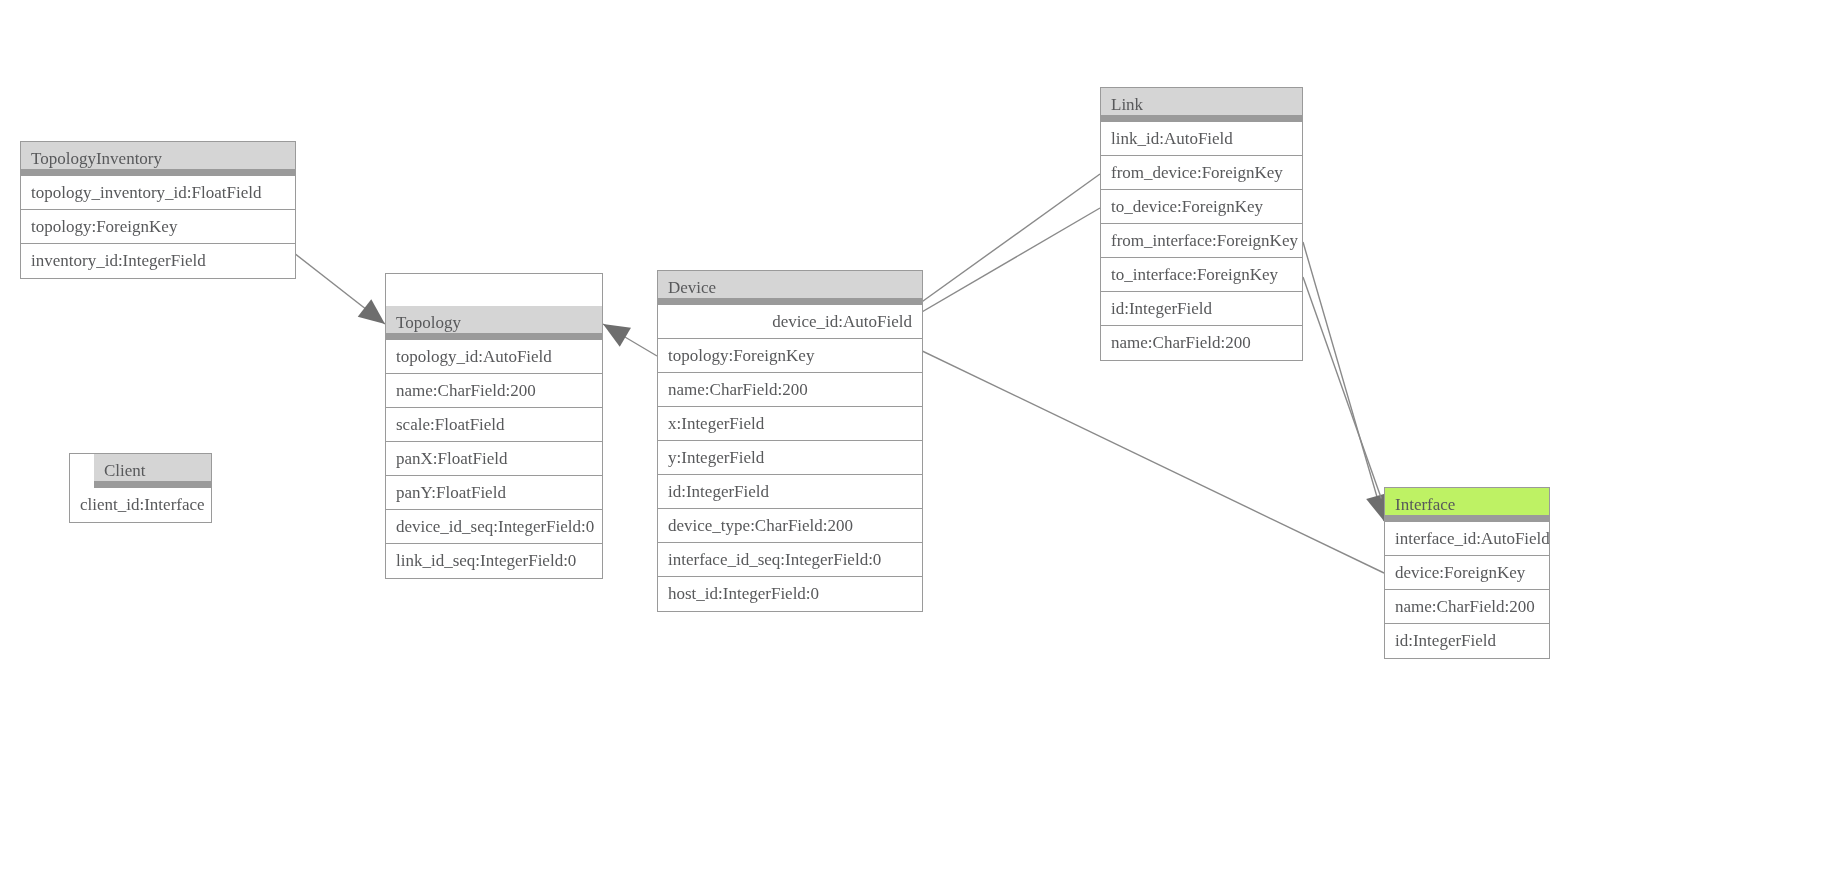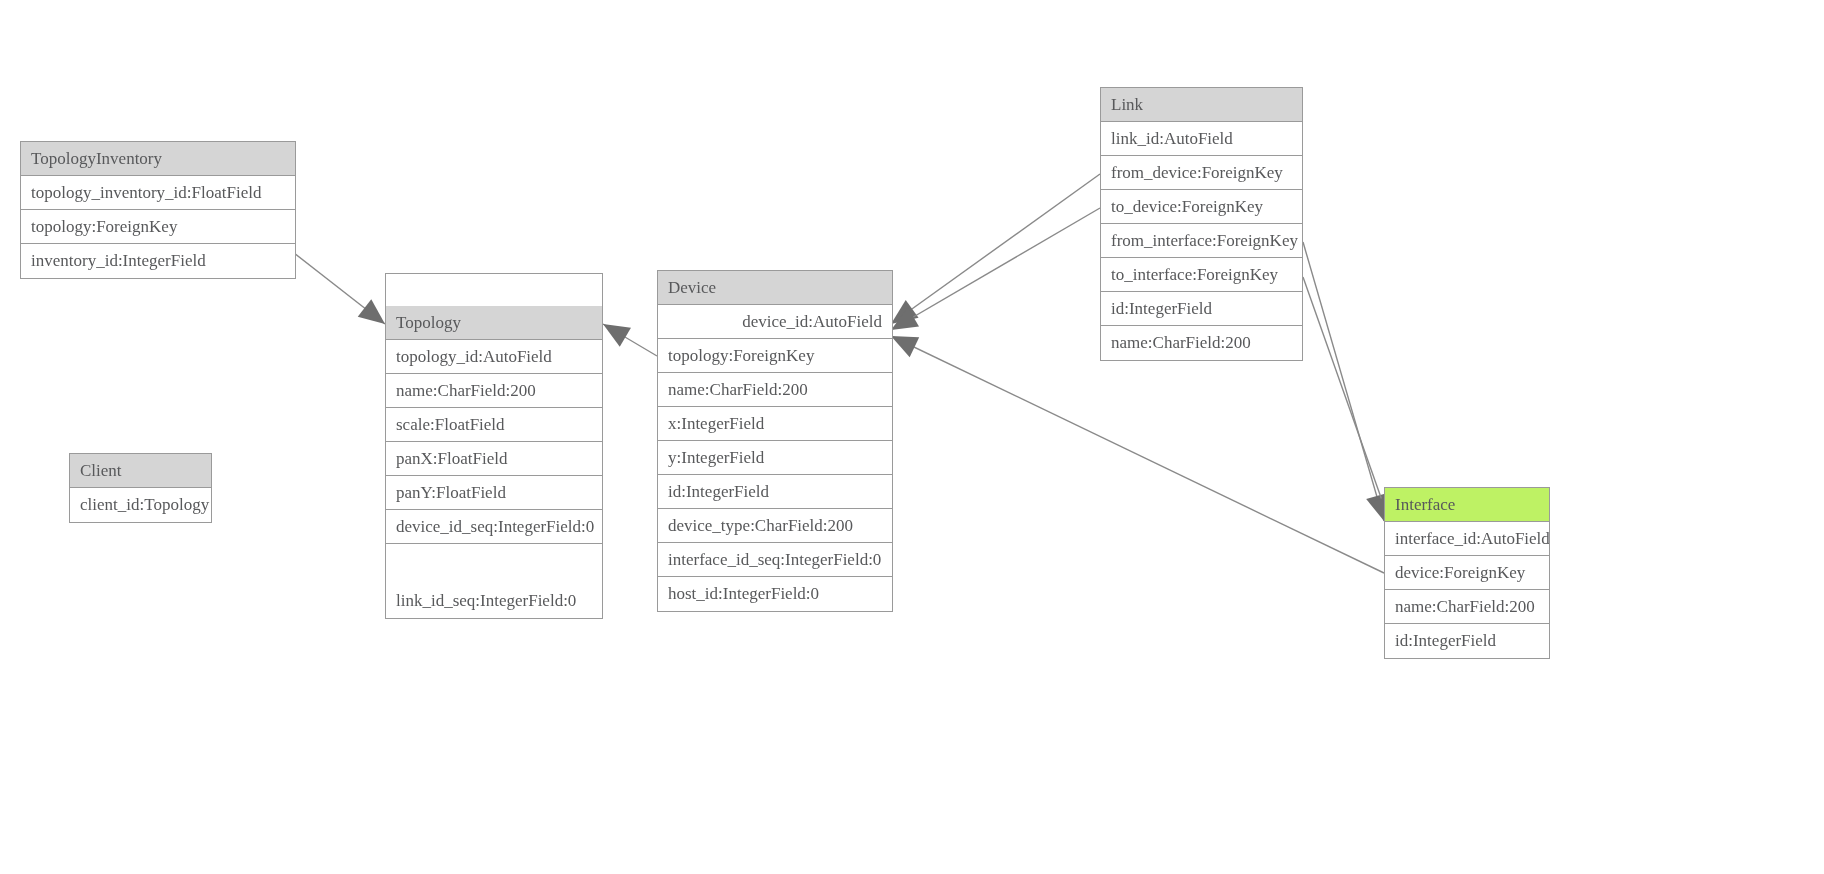--- a/index.html
+++ b/index.html
@@ -26,21 +26,21 @@
   .uml-class {
     position: absolute;
     box-sizing: border-box;
     border: 1px solid #9a9a9a;
     background: #ffffff;
     z-index: 5;
   }
   .uml-header {
     box-sizing: border-box;
     background: #d5d5d5;
-    border-bottom: 1px solid #1d4ed8;
+    border-bottom: 7px solid #1d4ed8;
     color: #58595b;
     font-size: 17px;
     line-height: 34px;
     height: 34px;
     padding: 0 0 0 10px;
     white-space: nowrap;
     overflow: hidden;
   }
   .uml-row {
     box-sizing: border-box;
@@ -93,34 +93,34 @@
       </g>
     </svg>
   <div id="class-layer">
       <div class="uml-class" style="left: 20px; top: 141px; width: 276px; border-color: rgb(154, 154, 154);">
         <div class="uml-header" style="background: rgb(213, 213, 213); color: rgb(88, 89, 91); border-bottom-color: rgb(154, 154, 154);">TopologyInventory</div>
         <div class="uml-row" style="color: rgb(88, 89, 91); border-bottom-color: rgb(154, 154, 154);">topology_inventory_id:FloatField</div>
         <div class="uml-row" style="color: rgb(88, 89, 91); border-bottom-color: rgb(154, 154, 154);">topology:ForeignKey</div>
         <div class="uml-row last" style="color: rgb(88, 89, 91); border-bottom-color: rgb(154, 154, 154);">inventory_id:IntegerField</div>
       </div>
       <div class="uml-class" style="left: 69px; top: 453px; width: 143px; border-color: rgb(154, 154, 154);">
-        <div class="uml-header" style="background: rgb(213, 213, 213); color: rgb(88, 89, 91); border-bottom-color: rgb(154, 154, 154);">Client</div>
-        <div class="uml-row last" style="color: rgb(88, 89, 91); border-bottom-color: rgb(154, 154, 154);">client_id:Topology</div>
+        <div class="uml-header" style="background: rgb(213, 213, 213); color: rgb(88, 89, 91); border-bottom-color: rgb(154, 154, 154); margin-left: 24px;">Client</div>
+        <div class="uml-row last" style="color: rgb(88, 89, 91); border-bottom-color: rgb(154, 154, 154);">client_id:Interface</div>
       </div>
       <div class="uml-class" style="left: 385px; top: 273px; width: 218px; border-color: rgb(154, 154, 154);">
         <div class="uml-header" style="background: rgb(213, 213, 213); color: rgb(88, 89, 91); border-bottom-color: rgb(154, 154, 154); margin-top: 32px;">Topology</div>
         <div class="uml-row" style="color: rgb(88, 89, 91); border-bottom-color: rgb(154, 154, 154);">topology_id:AutoField</div>
         <div class="uml-row" style="color: rgb(88, 89, 91); border-bottom-color: rgb(154, 154, 154);">name:CharField:200</div>
         <div class="uml-row" style="color: rgb(88, 89, 91); border-bottom-color: rgb(154, 154, 154);">scale:FloatField</div>
         <div class="uml-row" style="color: rgb(88, 89, 91); border-bottom-color: rgb(154, 154, 154);">panX:FloatField</div>
         <div class="uml-row" style="color: rgb(88, 89, 91); border-bottom-color: rgb(154, 154, 154);">panY:FloatField</div>
         <div class="uml-row" style="color: rgb(88, 89, 91); border-bottom-color: rgb(154, 154, 154);">device_id_seq:IntegerField:0</div>
-        <div class="uml-row last" style="color: rgb(88, 89, 91); border-bottom-color: rgb(154, 154, 154); margin-top: 40px;">link_id_seq:IntegerField:0</div>
+        <div class="uml-row last" style="color: rgb(88, 89, 91); border-bottom-color: rgb(154, 154, 154);">link_id_seq:IntegerField:0</div>
       </div>
-      <div class="uml-class" style="left: 657px; top: 270px; width: 236px; border-color: rgb(154, 154, 154);">
+      <div class="uml-class" style="left: 657px; top: 270px; width: 266px; border-color: rgb(154, 154, 154);">
         <div class="uml-header" style="background: rgb(213, 213, 213); color: rgb(88, 89, 91); border-bottom-color: rgb(154, 154, 154);">Device</div>
         <div class="uml-row" style="color: rgb(88, 89, 91); border-bottom-color: rgb(154, 154, 154); text-align: right;">device_id:AutoField</div>
         <div class="uml-row" style="color: rgb(88, 89, 91); border-bottom-color: rgb(154, 154, 154);">topology:ForeignKey</div>
         <div class="uml-row" style="color: rgb(88, 89, 91); border-bottom-color: rgb(154, 154, 154);">name:CharField:200</div>
         <div class="uml-row" style="color: rgb(88, 89, 91); border-bottom-color: rgb(154, 154, 154);">x:IntegerField</div>
         <div class="uml-row" style="color: rgb(88, 89, 91); border-bottom-color: rgb(154, 154, 154);">y:IntegerField</div>
         <div class="uml-row" style="color: rgb(88, 89, 91); border-bottom-color: rgb(154, 154, 154);">id:IntegerField</div>
         <div class="uml-row" style="color: rgb(88, 89, 91); border-bottom-color: rgb(154, 154, 154);">device_type:CharField:200</div>
         <div class="uml-row" style="color: rgb(88, 89, 91); border-bottom-color: rgb(154, 154, 154);">interface_id_seq:IntegerField:0</div>
         <div class="uml-row last" style="color: rgb(88, 89, 91); border-bottom-color: rgb(154, 154, 154);">host_id:IntegerField:0</div>

